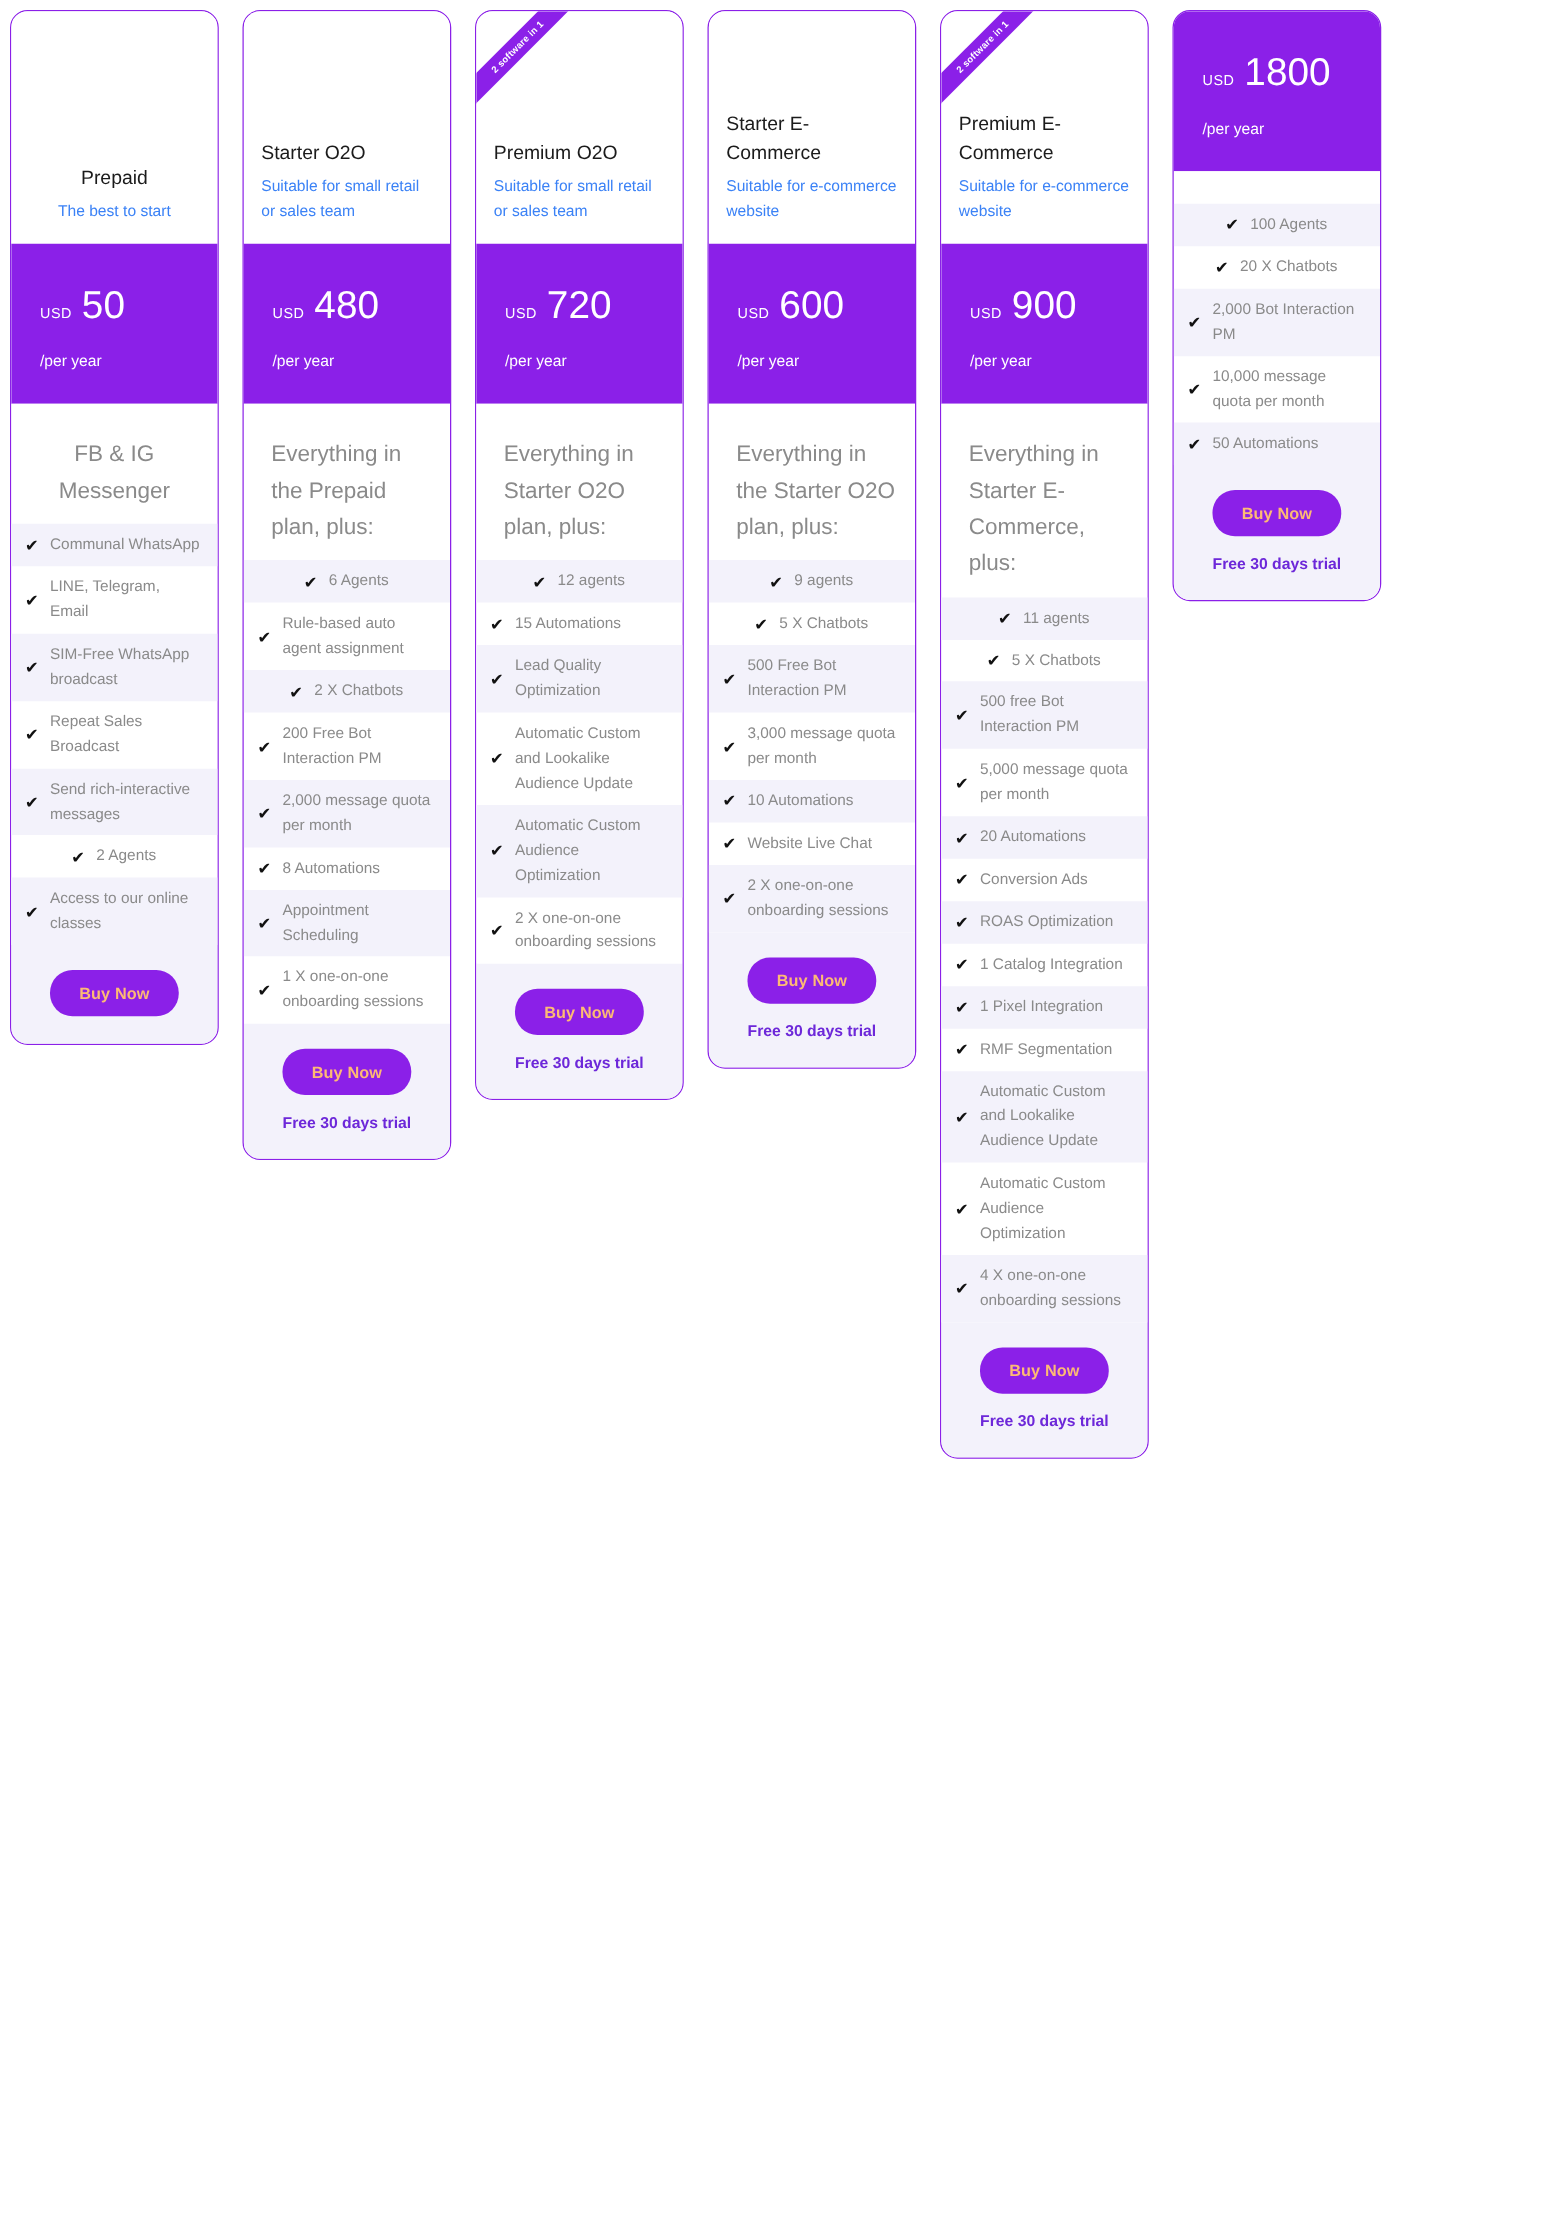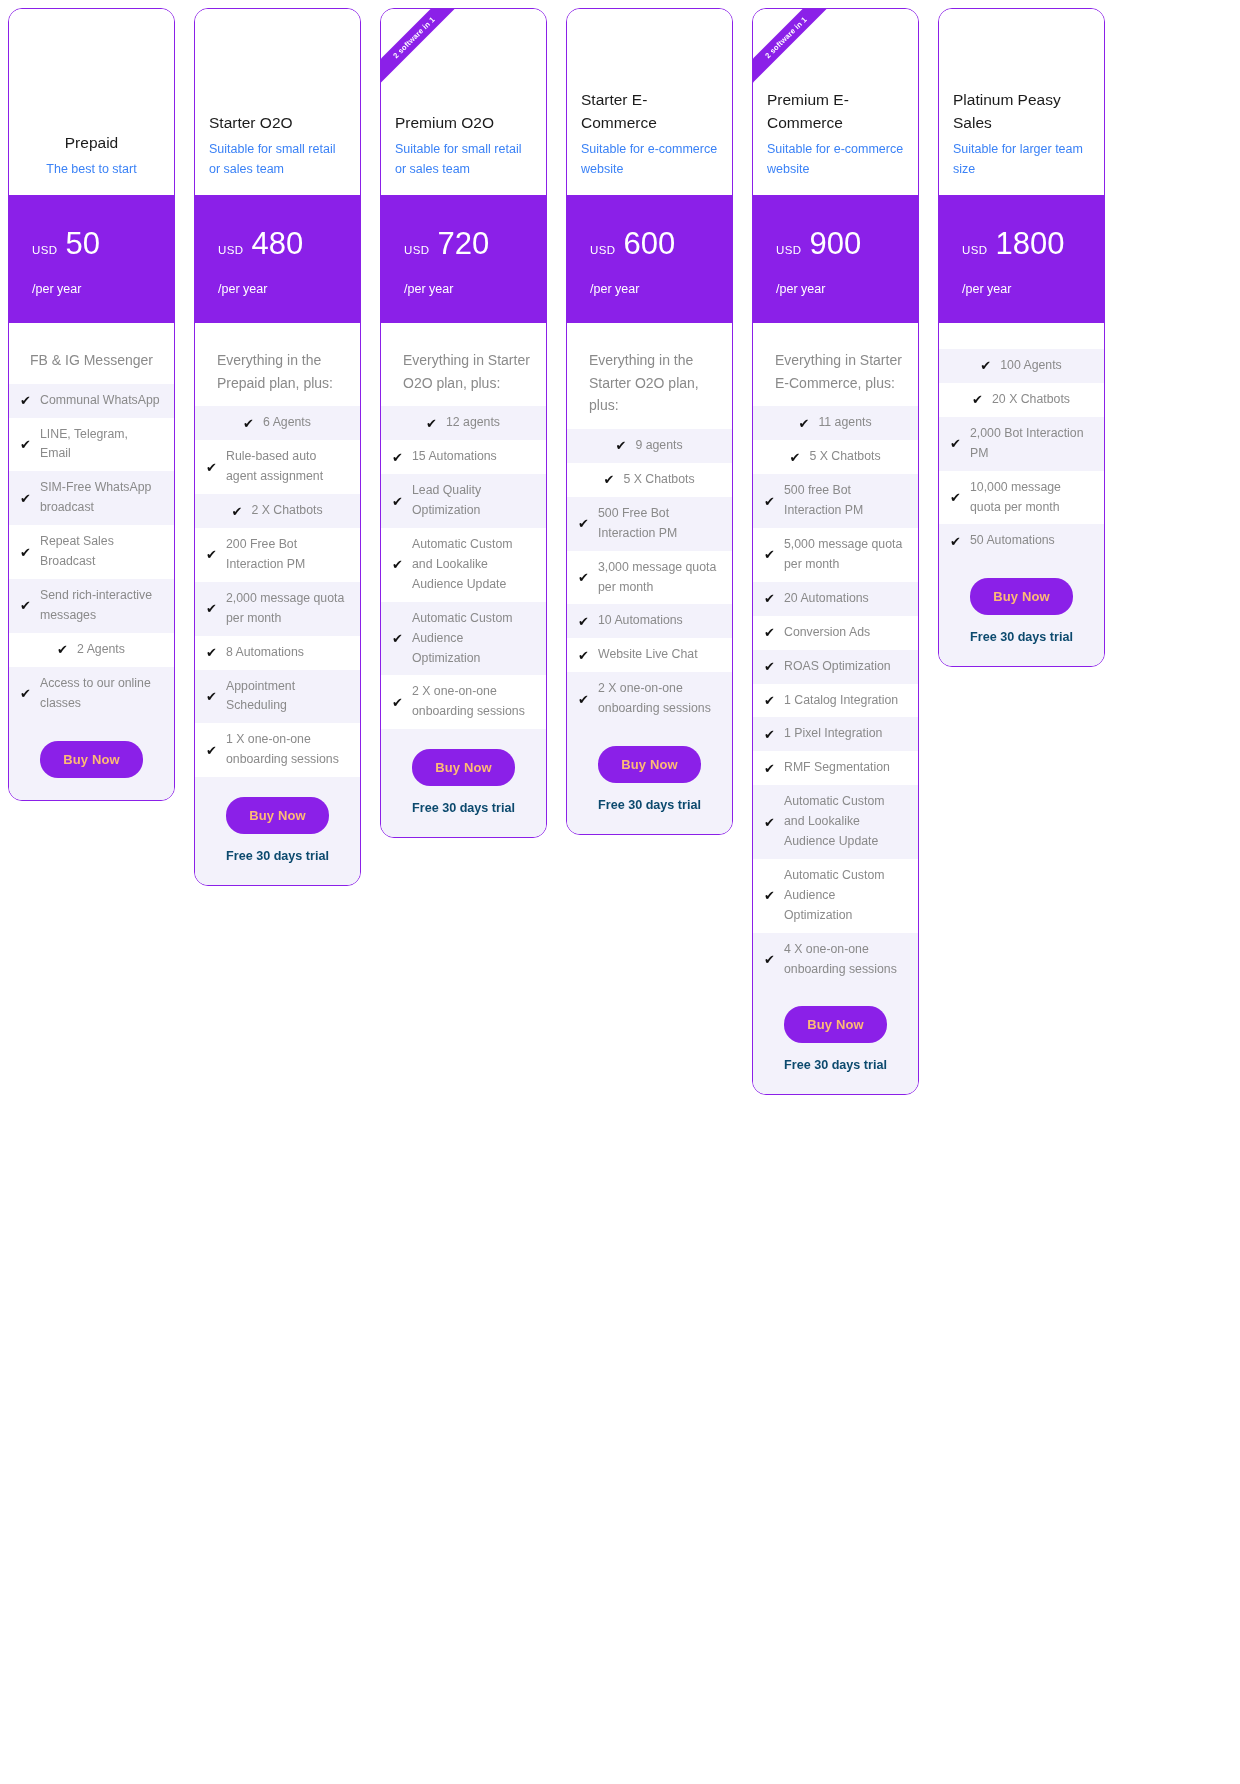--- a/index.html
+++ b/index.html
@@ -109,21 +109,21 @@
     font-size: 12.5px;
     font-weight: 400;
   }
   
   .features {
     padding: 26px 0 0 0;
     background: #ffffff;
     flex: 1 1 auto;
   }
   .intro {
-    font-size: 14px;
+    font-size: 18px;
     color: #8a8a8a;
     line-height: 1.62;
     padding: 0 14px 12px 14px;
     text-align: center;
   }
   .intro.left { text-align: left; padding-left: 22px; padding-right: 12px; }
   .feat {
     display: flex;
     align-items: center;
     gap: 7px;
@@ -160,21 +160,21 @@
     font-weight: 700;
     font-family: "Liberation Sans", sans-serif;
     padding: 11px 23px;
     cursor: pointer;
     letter-spacing: .1px;
   }
   .trial {
     margin-top: 15px;
     font-size: 12.6px;
     font-weight: 700;
-    color: #0c4a6e;
+    color: #6d28d9;
   }
 </style>
 </head>
 <body>
 
 <div class="pricing-wrap">
   <div class="cards" id="cards-root">
       <div class="card">
         <div class="card-head">
           <div class="plan-name center">Prepaid</div>
@@ -424,24 +424,20 @@
             <span class="feat-text">Automatic Custom Audience Optimization</span>
           </div>
           <div class="feat alt">
             <span class="check">✔</span>
             <span class="feat-text">4 X one-on-one onboarding sessions</span>
           </div>
         </div>
         <div class="card-foot"><button class="buy-btn">Buy Now</button><div class="trial">Free 30 days trial</div></div>
       </div>
       <div class="card">
-        <div class="card-head">
-          <div class="plan-name">Platinum Peasy Sales</div>
-          <div class="plan-desc">Suitable for larger team size</div>
-        </div>
         <div class="price-band">
           <div class="price-row">
             <span class="price-cur">USD</span>
             <span class="price-val">1800</span>
           </div>
           <div class="price-period">/per year</div>
         </div>
         <div class="features">
           <div class="feat alt center">
             <span class="check">✔</span>

